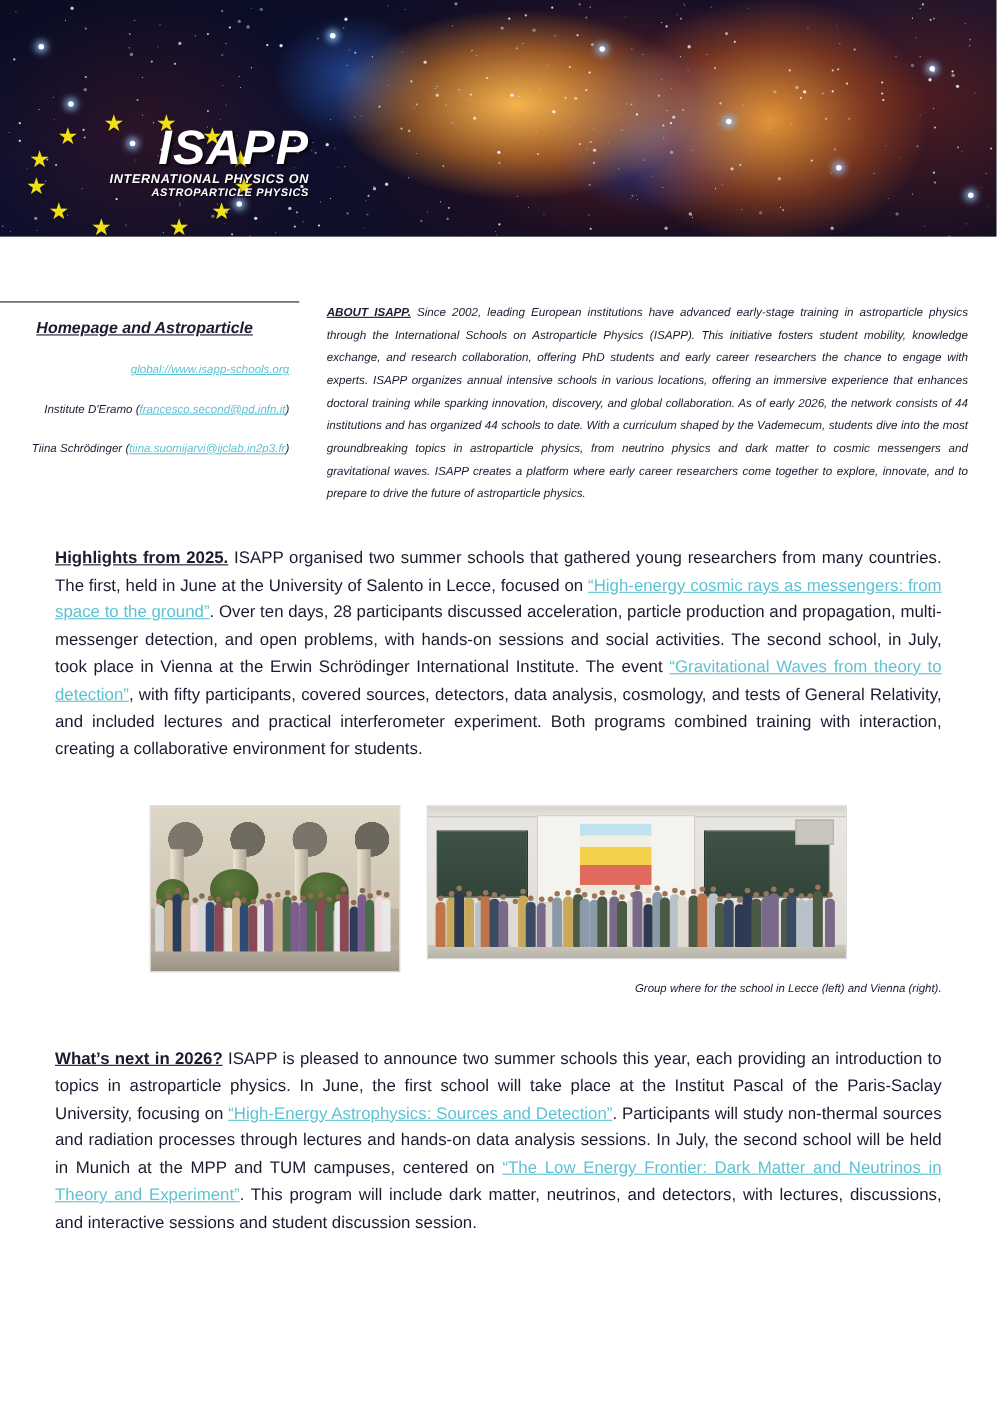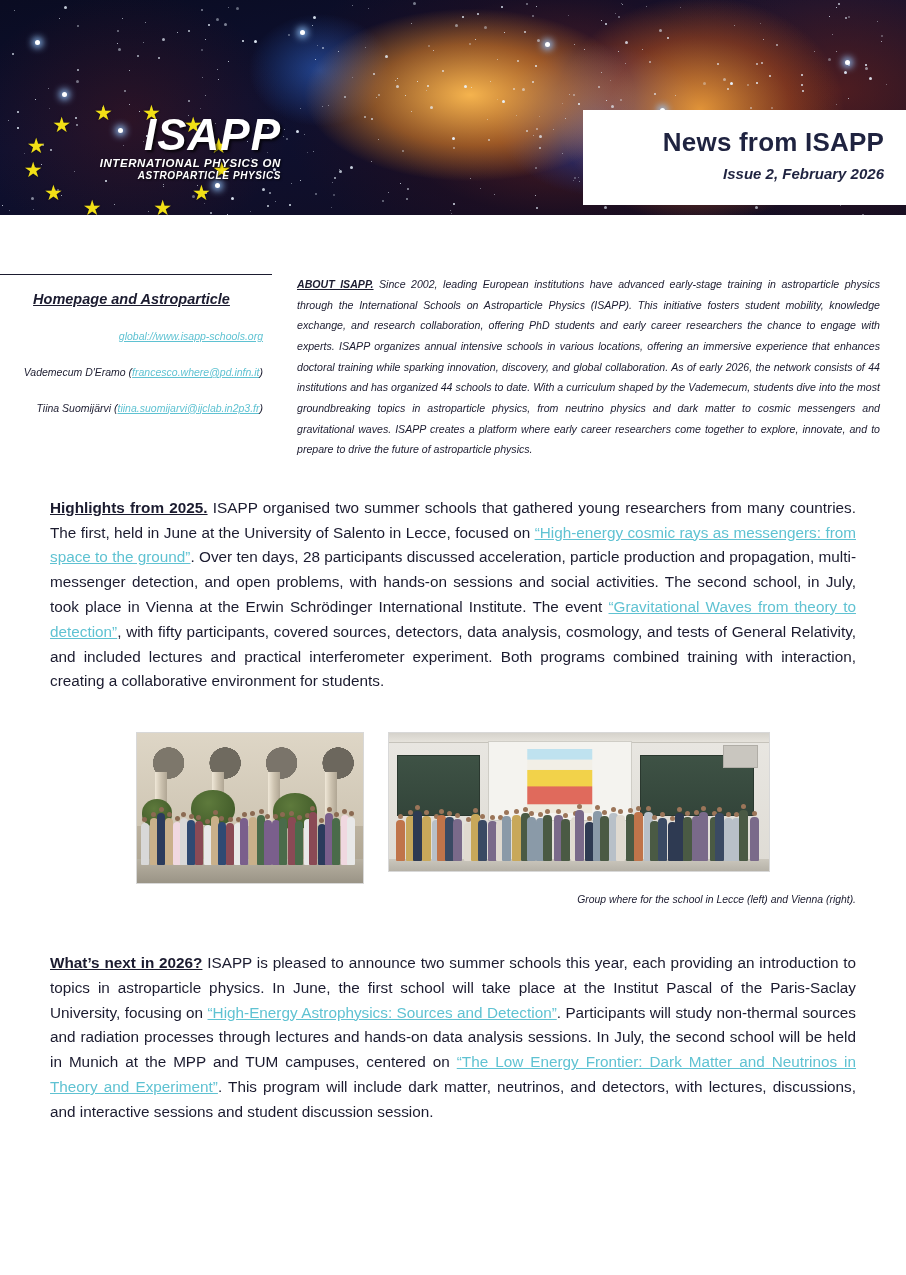--- a/index.html
+++ b/index.html
@@ -673,42 +673,38 @@
         <span style="left:174.0px;top:77.9px">★</span>
         <span style="left:135.3px;top:92.5px">★</span>
       </div>
     <div class="logo-text">
       <div class="logo-main">ISAPP</div>
       <div class="logo-sub1">INTERNATIONAL PHYSICS ON</div>
       <div class="logo-sub2">ASTROPARTICLE PHYSICS</div>
     </div>
   </div>
 
-  <div class="title-plate">
-    <div class="title-main">News from ISAPP</div>
-    <div class="title-sub">Issue 2, February 2026</div>
-  </div>
 </div>
 
 <div class="upper">
 
   <div class="sidebar">
     <div class="sidebar-rule"></div>
     <div class="sidebar-title">Homepage and Astroparticle</div>
 
     <div class="sidebar-line url">
       <span class="link">global://www.isapp-schools.org</span>
     </div>
 
     <div class="sidebar-line">
-      <span>Vademecum D'Eramo</span><span> (</span><span class="link">francesco.where@pd.infn.it</span><span>)</span>
+      <span>Institute D'Eramo</span><span> (</span><span class="link">francesco.second@pd.infn.it</span><span>)</span>
     </div>
 
     <div class="sidebar-line">
-      <span>Tiina Suomijärvi</span><span> (</span><span class="link">tiina.suomijarvi@ijclab.in2p3.fr</span><span>)</span>
+      <span>Tiina Schrödinger</span><span> (</span><span class="link">tiina.suomijarvi@ijclab.in2p3.fr</span><span>)</span>
     </div>
   </div>
 
   <div class="about">
     <p><span class="lead">ABOUT ISAPP.</span><span> Since 2002, leading European institutions have advanced early-stage training in astroparticle physics through the International Schools on Astroparticle Physics (ISAPP). This initiative fosters student mobility, knowledge exchange, and research collaboration, offering PhD students and early career researchers the chance to engage with experts. ISAPP organizes annual intensive schools in various locations, offering an immersive experience that enhances doctoral training while sparking innovation, discovery, and global collaboration. As of early 2026, the network consists of 44 institutions and has organized 44 schools to date. With a curriculum shaped by the Vademecum, students dive into the most groundbreaking topics in astroparticle physics, from neutrino physics and dark matter to cosmic messengers and gravitational waves. ISAPP creates a platform where early career researchers come together to explore, innovate, and to prepare to drive the future of astroparticle physics.</span></p>
   </div>
 </div>
 
 <div class="section-gap-1"></div>
 

